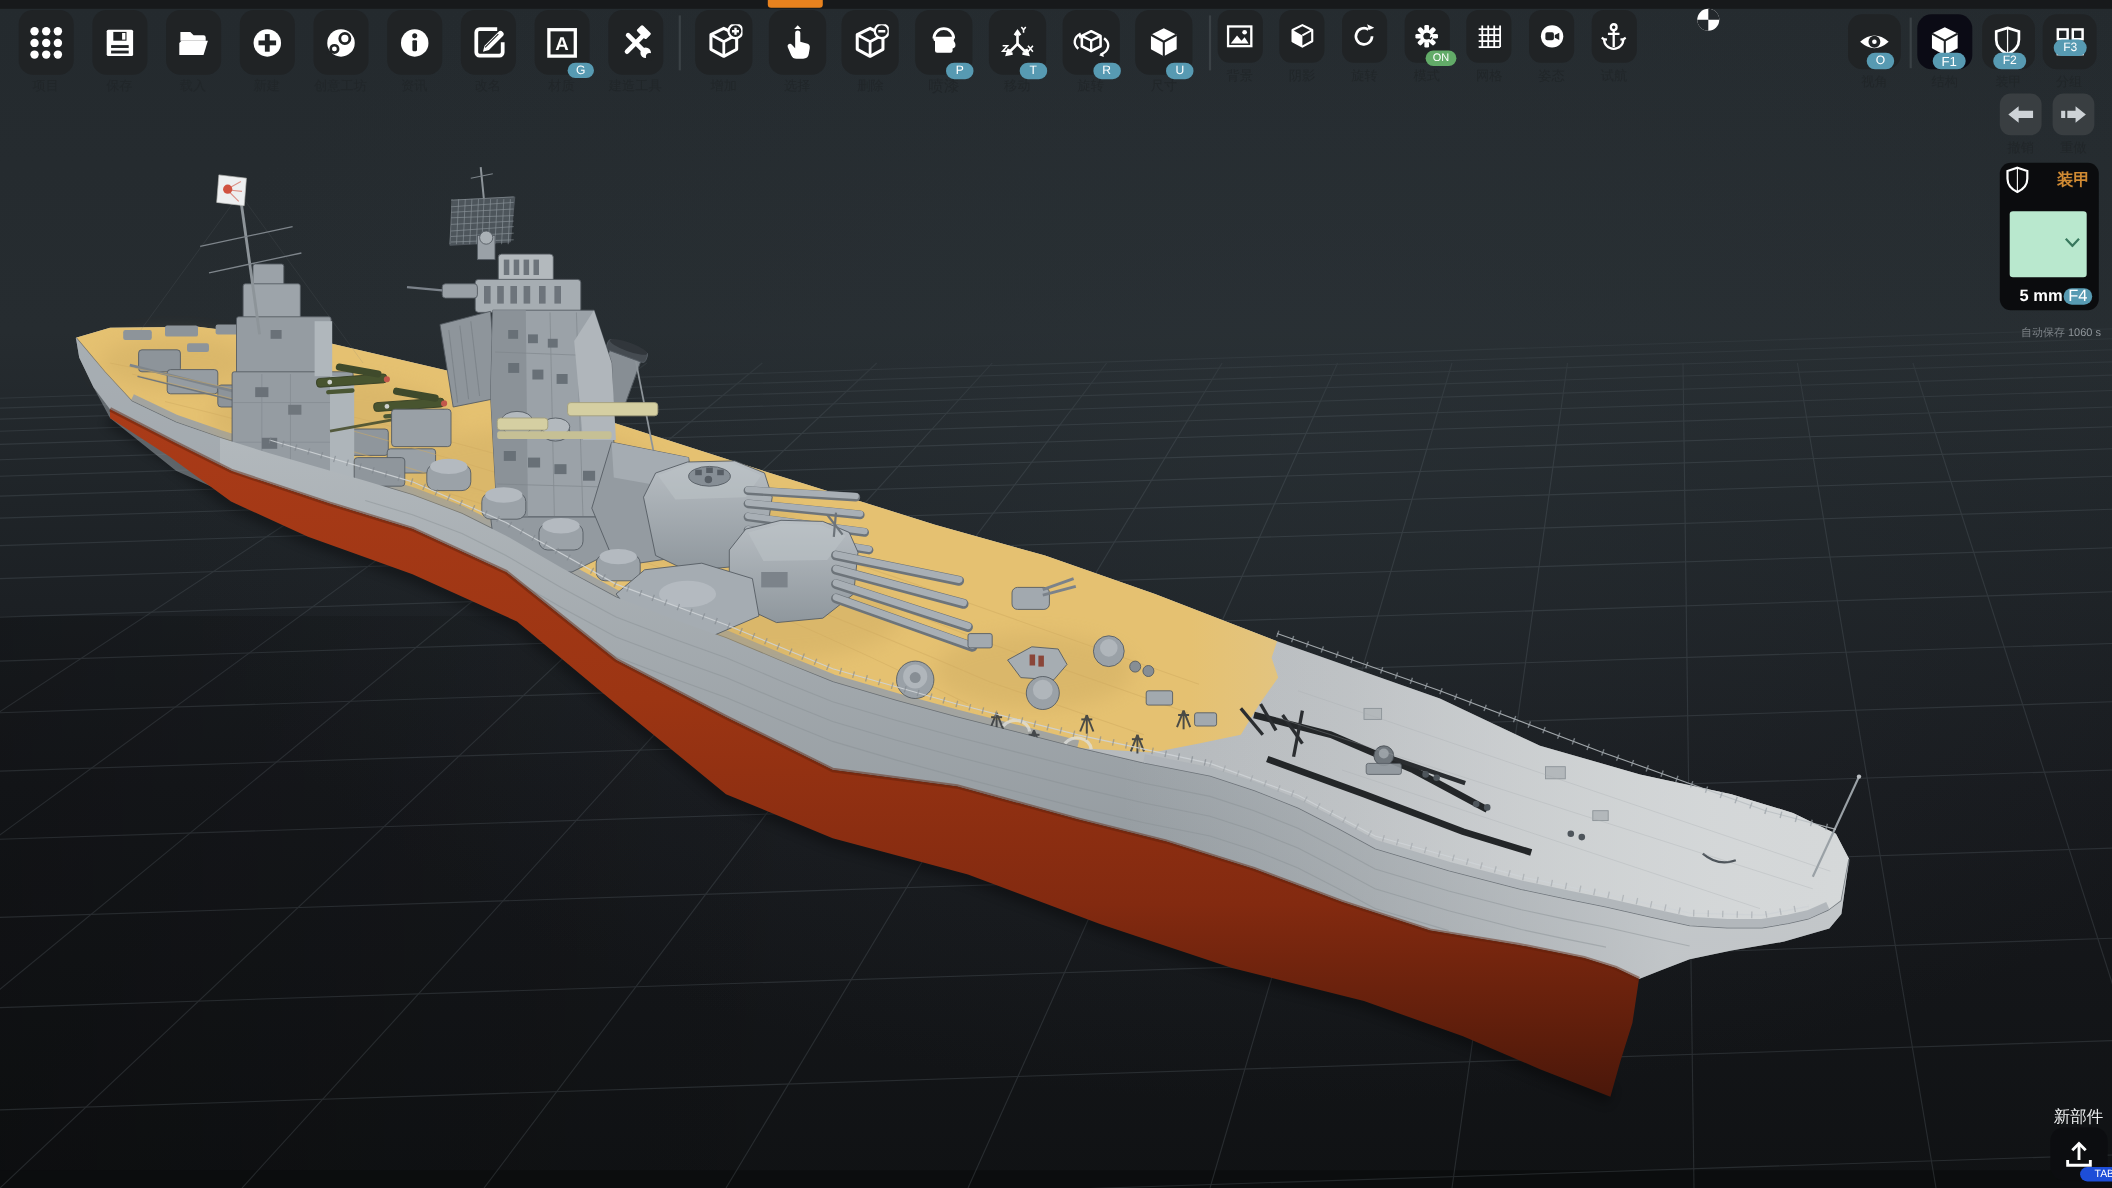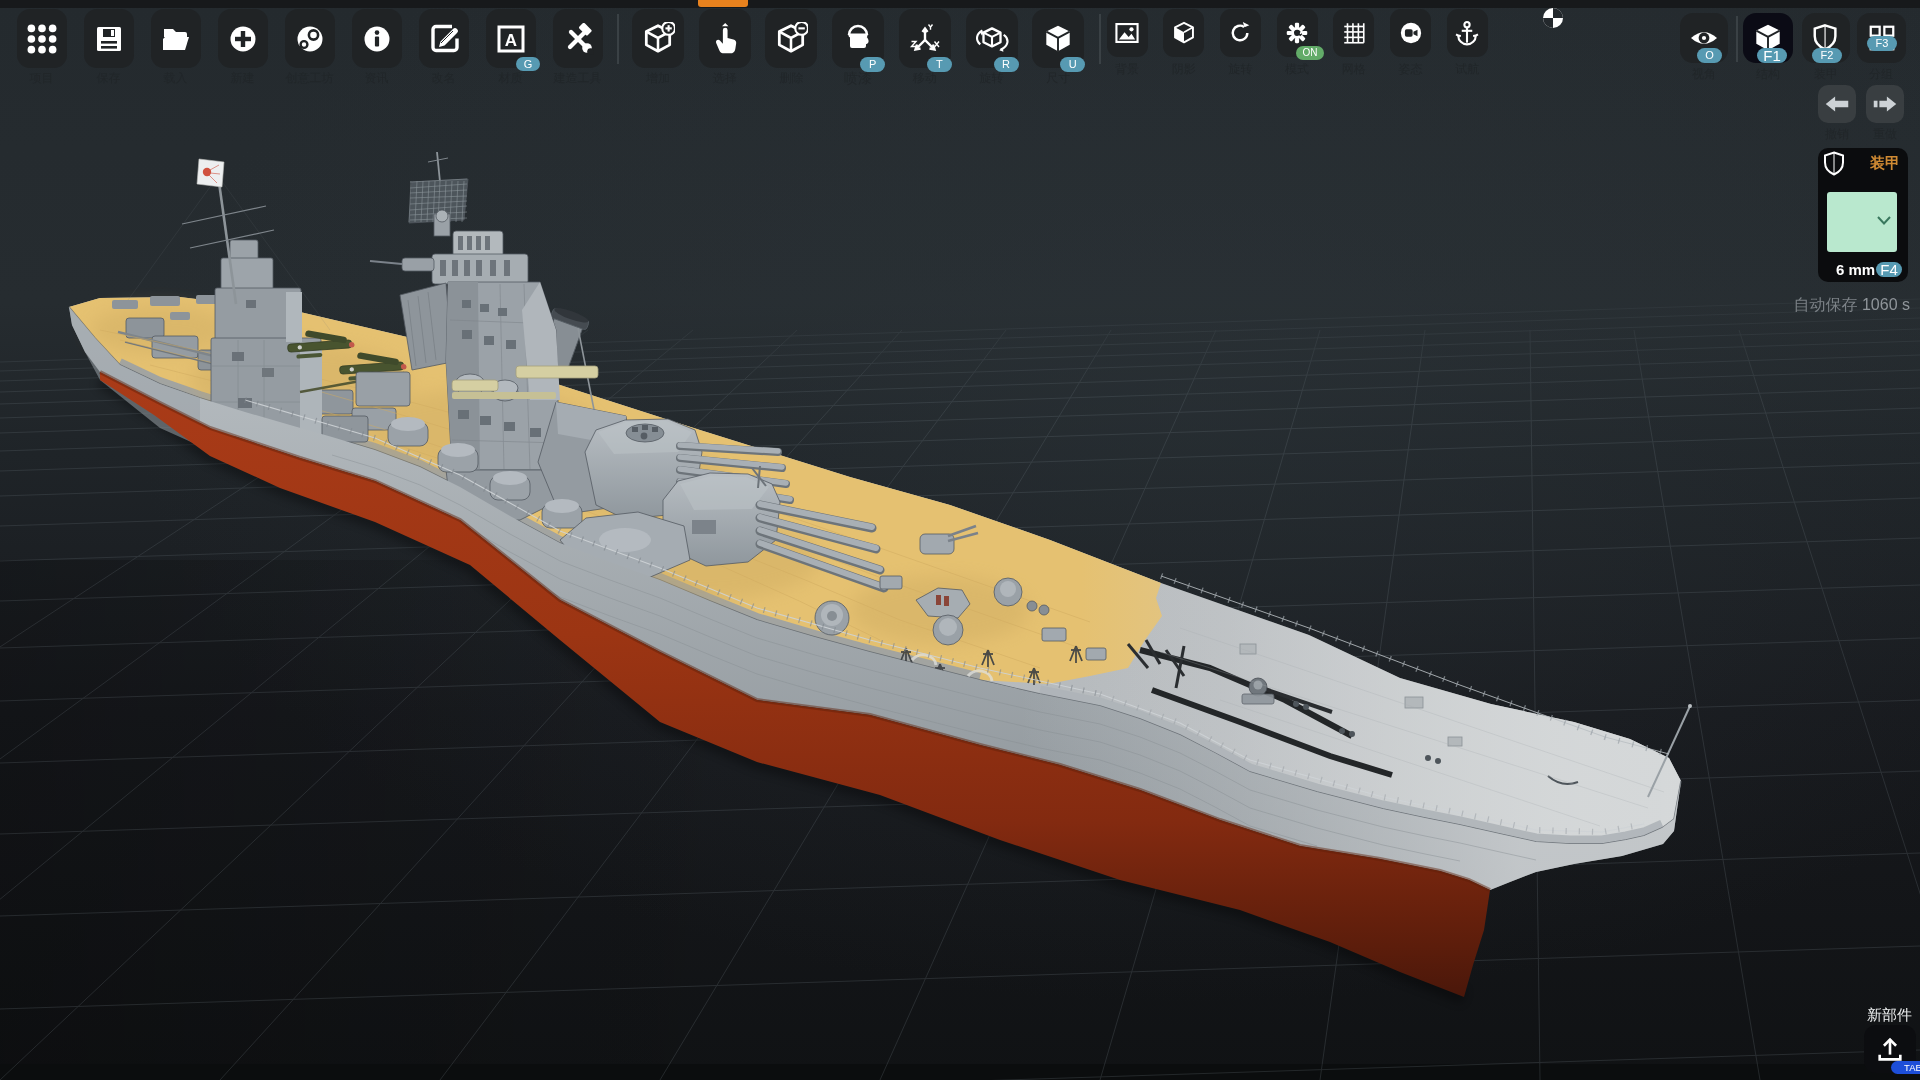--- a/index.html
+++ b/index.html
@@ -690,21 +690,21 @@
     </div>
     <div class="bd" style="left:1697px;top:48px;width:25px;height:15px;background:#579ab2;font-size:11px">O</div>
     <div class="bl" style="left:1664px;top:66px;width:80px;font-size:12px">视角</div>
     <div class="sep" style="position:absolute;left:1736px;top:16px;width:2px;height:46px;background:#3a4145"></div>
     <div class="b" style="left:1743px;top:13px;width:50px;height:50px;background:#0b0b15;border-radius:13px">
       <svg width="34" height="34" viewBox="0 0 32 32">
         <path d="M16 3.5 L27 9 V21.5 L16 27.5 L5 21.5 V9 Z" fill="#fff"></path>
         <path d="M5 9 L16 15 L27 9 M16 15 V27.5" fill="none" stroke="#202325" stroke-width="1.8"></path>
       </svg>
     </div>
-    <div class="bd" style="left:1757px;top:48px;width:30px;height:15px;background:#579ab2;font-size:15px">F1</div>
+    <div class="bd" style="left:1757px;top:48px;width:30px;height:15px;background:#579ab2;font-size:12px">F1</div>
     <div class="bl" style="left:1728px;top:66px;width:80px;font-size:12px">结构</div>
     <div class="b" style="left:1802px;top:13px;width:48px;height:50px;background:#202325;border-radius:13px">
       <svg width="30" height="30" viewBox="0 0 32 32">
         <path d="M15 2.5 L26 6 V14 Q26 23 15 28 Q4 23 4 14 V6 Z" fill="none" stroke="#fff" stroke-width="2.6"></path>
         <path d="M15 2.5 V28" stroke="#fff" stroke-width="1.2"></path>
       </svg>
     </div>
     <div class="bd" style="left:1812px;top:48px;width:30px;height:15px;background:#579ab2;font-size:11px">F2</div>
     <div class="bl" style="left:1786px;top:66px;width:80px;font-size:12px">装甲</div>
     <div class="b" style="left:1857px;top:13px;width:49px;height:50px;background:#202325;border-radius:13px">
@@ -736,24 +736,24 @@
 <div style="position:absolute;left:5px;top:3px"><svg width="22" height="25" viewBox="0 0 22 25">
           <path d="M11 1.5 L20 4.5 V11.5 Q20 19.5 11 23.5 Q2 19.5 2 11.5 V4.5 Z" fill="none" stroke="#fff" stroke-width="2"></path>
           <path d="M11 1.5 V23.5" stroke="#fff" stroke-width="1"></path>
         </svg></div>
 <div style="position:absolute;right:8px;top:6px;color:#cf8a33;font-weight:bold;font-size:15px">装甲</div>
 <div style="position:absolute;left:9px;top:44px;width:70px;height:60px;background:#b9e8ce;border-radius:3px">
 <svg style="position:absolute;right:6px;top:24px" width="14" height="9" viewBox="0 0 14 9">
           <path d="M1 1 L7 7.5 L13 1" fill="none" stroke="#39785e" stroke-width="2"></path>
         </svg>
       </div>
-<div style="position:absolute;left:18px;top:113px;color:#fff;font-weight:bold;font-size:15px">6 mm</div>
+<div style="position:absolute;left:18px;top:113px;color:#fff;font-weight:bold;font-size:15px">5 mm</div>
 <div class="bd" style="left:58px;top:114px;width:26px;height:15px;font-size:15px">F4</div>
 </div>
-    <div style="position:absolute;left:1700px;top:295px;width:210px;text-align:right;font-size:16px;color:#7b8186">自动保存 <span style="color:#8f959a">1060 s</span></div>
+    <div style="position:absolute;left:1700px;top:295px;width:210px;text-align:right;font-size:10px;color:#7b8186">自动保存 <span style="color:#8f959a">1060 s</span></div>
     <div style="position:absolute;left:1700px;top:1006px;width:212px;text-align:right;font-size:15px;color:#eef0f1">新部件</div>
     <div class="b" style="left:1864px;top:1025px;width:52px;height:48px;background:#0c0d10;border-radius:12px">
       <svg width="30" height="30" viewBox="0 0 32 32">
         <g stroke="#fff" stroke-width="2.8" fill="none">
           <path d="M16 22 V6"></path>
           <path d="M9.5 12.5 L16 6 L22.5 12.5"></path>
           <path d="M5 22 v5 h22 v-5"></path>
         </g>
       </svg>
     </div>

